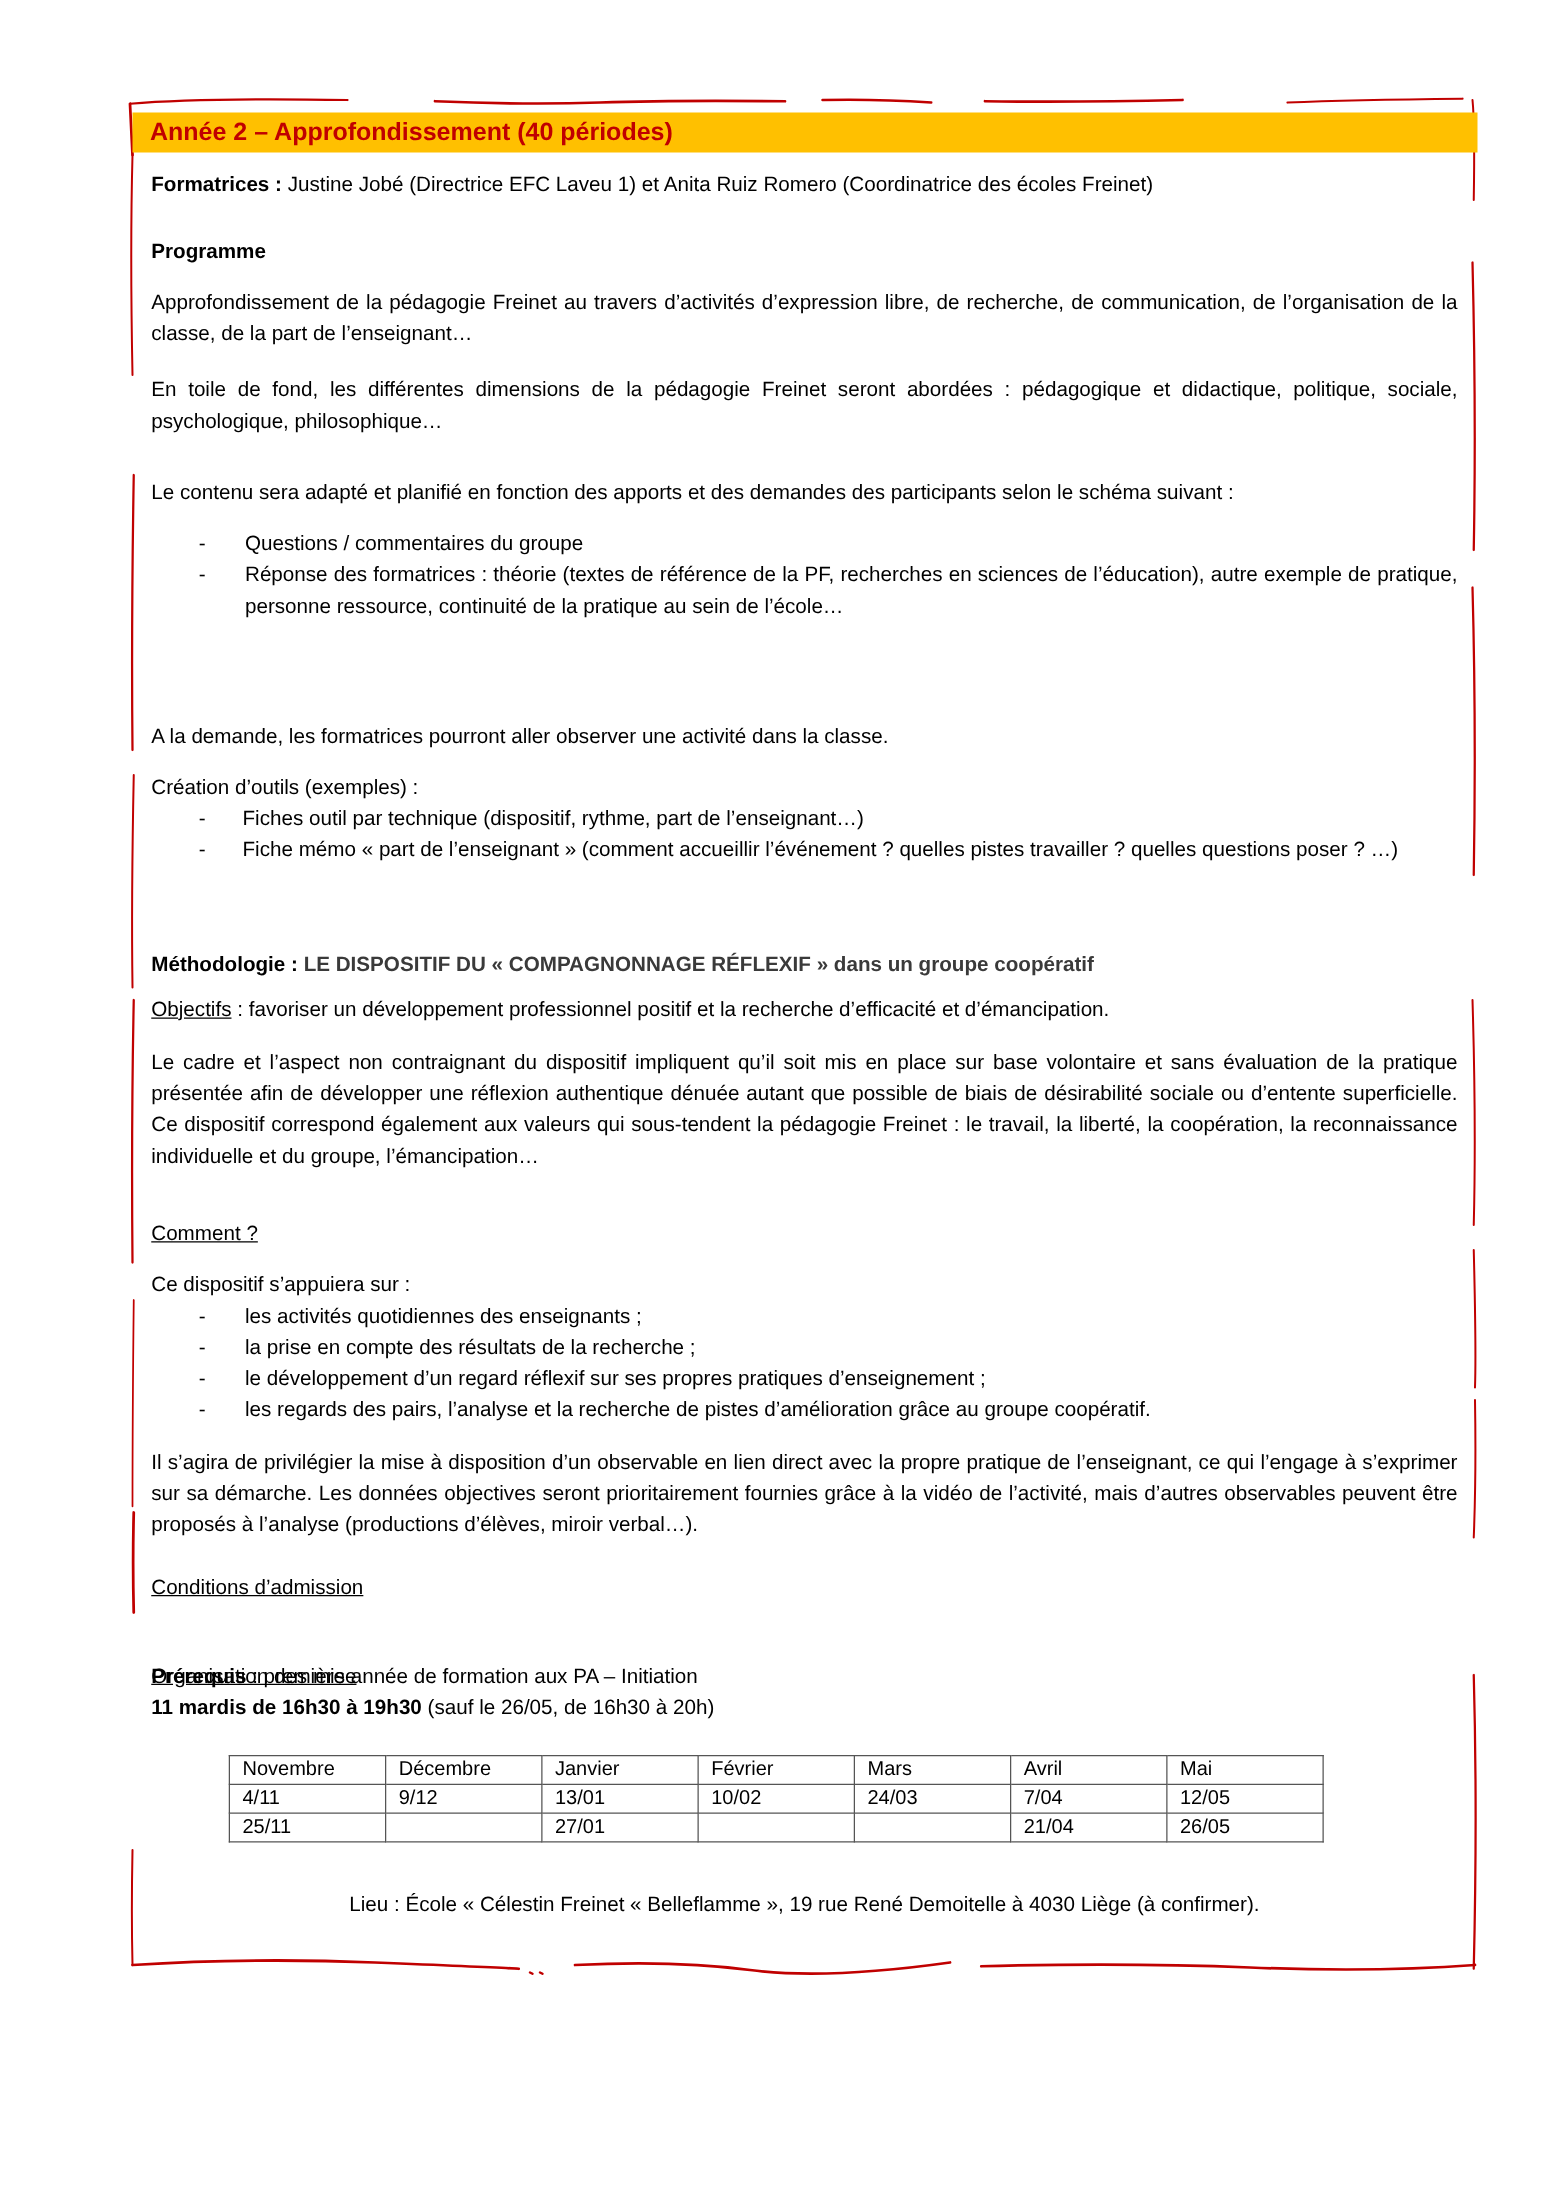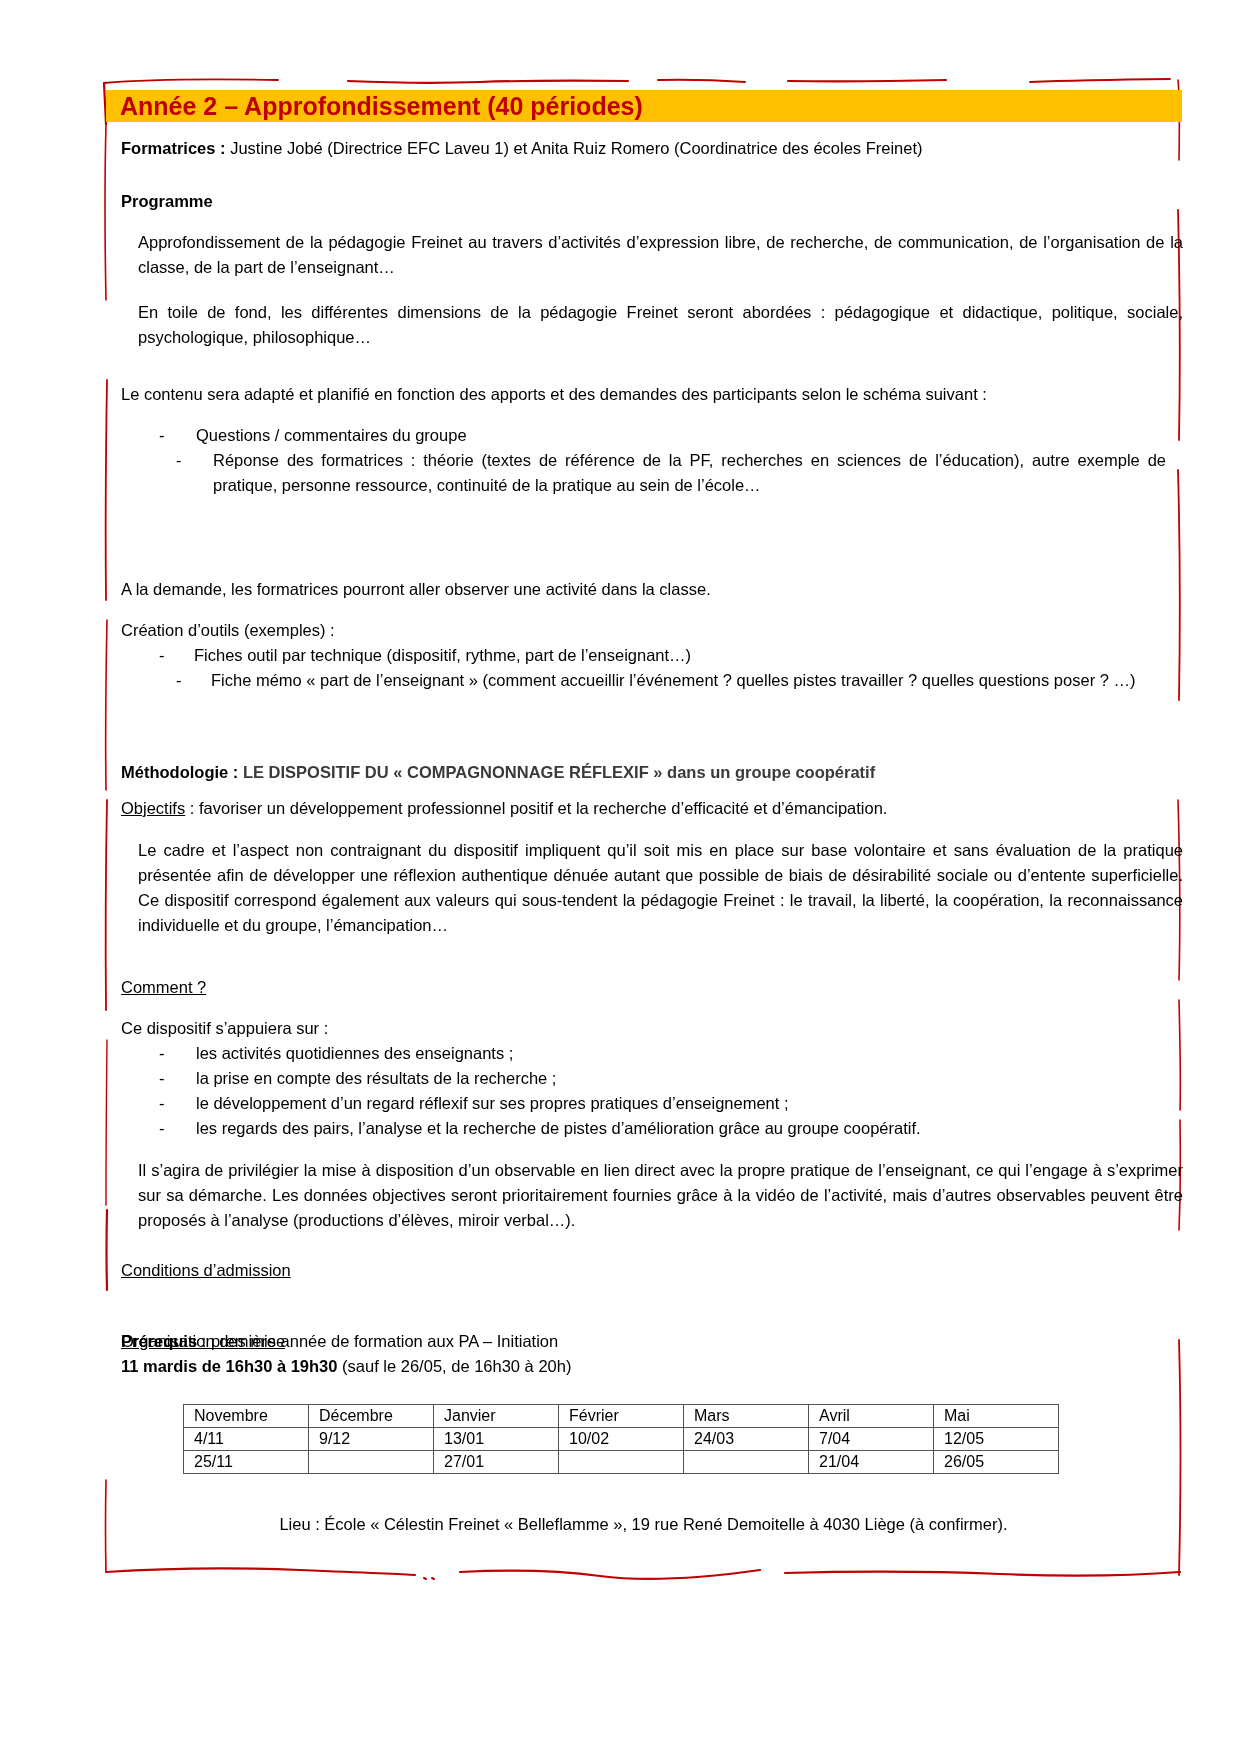--- a/index.html
+++ b/index.html
@@ -8,29 +8,29 @@
       font-family: "Liberation Sans", "DejaVu Sans", sans-serif;
       color: #000000;
     }
     .border-svg { position: absolute; left: 0; top: 0; width: 1241px; height: 1755px; pointer-events: none; }
     .title-bar {
       position: absolute; left: 106px; top: 90px; width: 1076px; height: 32px;
       background: #FFC000;
     }
     .title-text {
       position: absolute; left: 120px; top: 92px;
-      font-size: 25px; font-weight: bold; color: #C00000; line-height: 28px;
+      font-size: 20px; font-weight: bold; color: #C00000; line-height: 28px;
       font-family: "Liberation Sans", sans-serif;
     }
     .content {
       position: absolute; left: 121px; top: 0; width: 1045px;
       font-size: 16.5px; line-height: 25px;
     }
     .abs { position: absolute; left: 0; width: 1045px; }
-    .justify { text-align: justify; text-align-last: left; margin-left: 17px; }
+    .justify { text-align: justify; text-align-last: left; }
     b { font-weight: bold; }
     .u { text-decoration: underline; }
     .caps-gray { color: #3a3a3a; font-weight: bold; }
     ul.dash { list-style: none; margin: 0; padding: 0; }
     ul.dash li { position: relative; padding-left: 75px; }
     ul.dash li::before {
       content: "-"; position: absolute; left: 38px; top: 0;
     }
     ul.dash2 li { padding-left: 73px; }
     table.sched {

